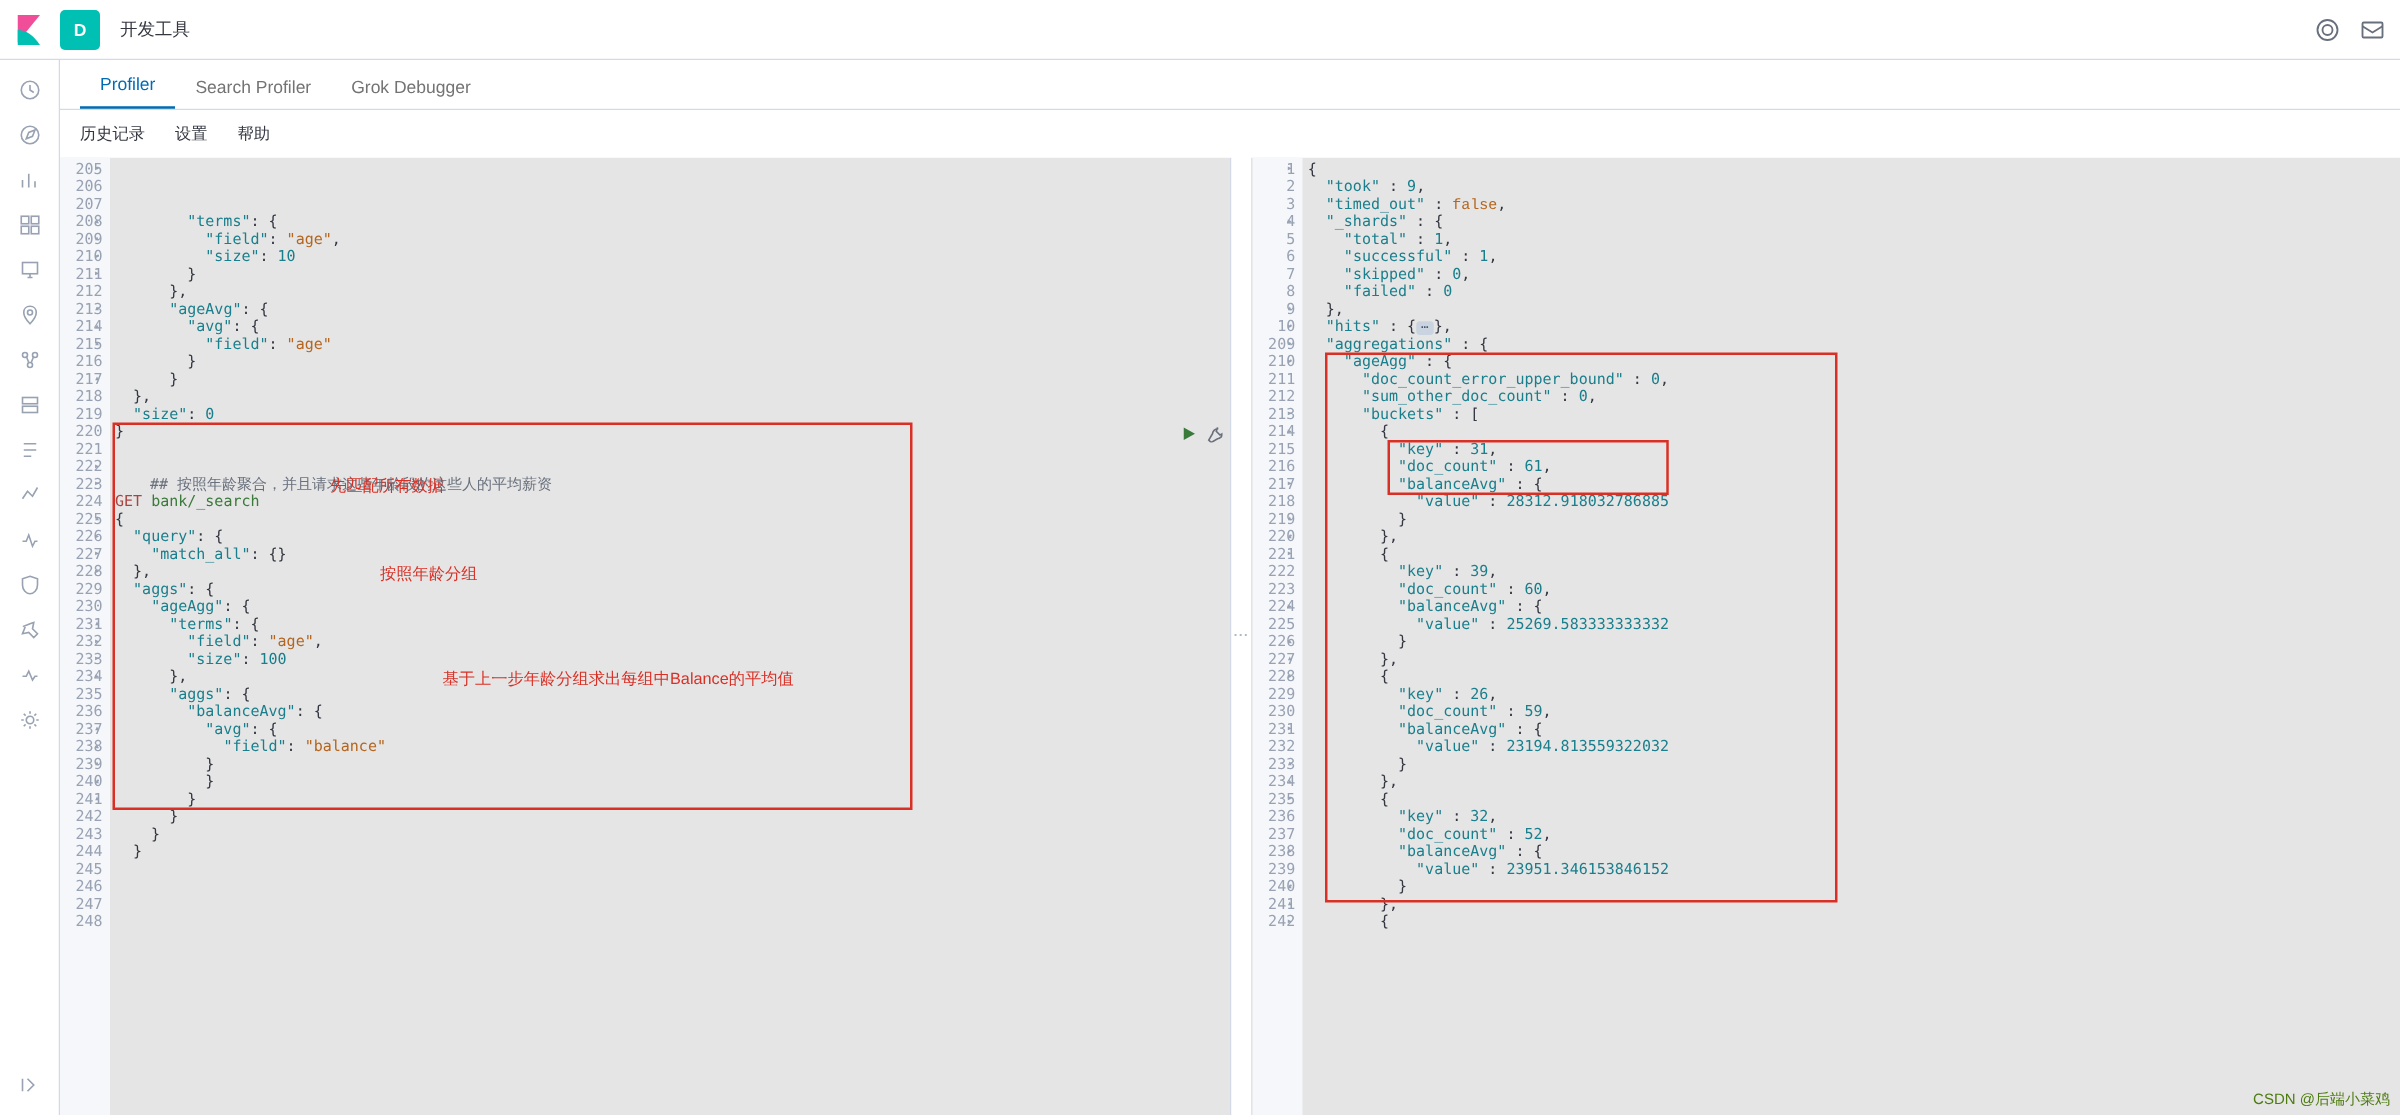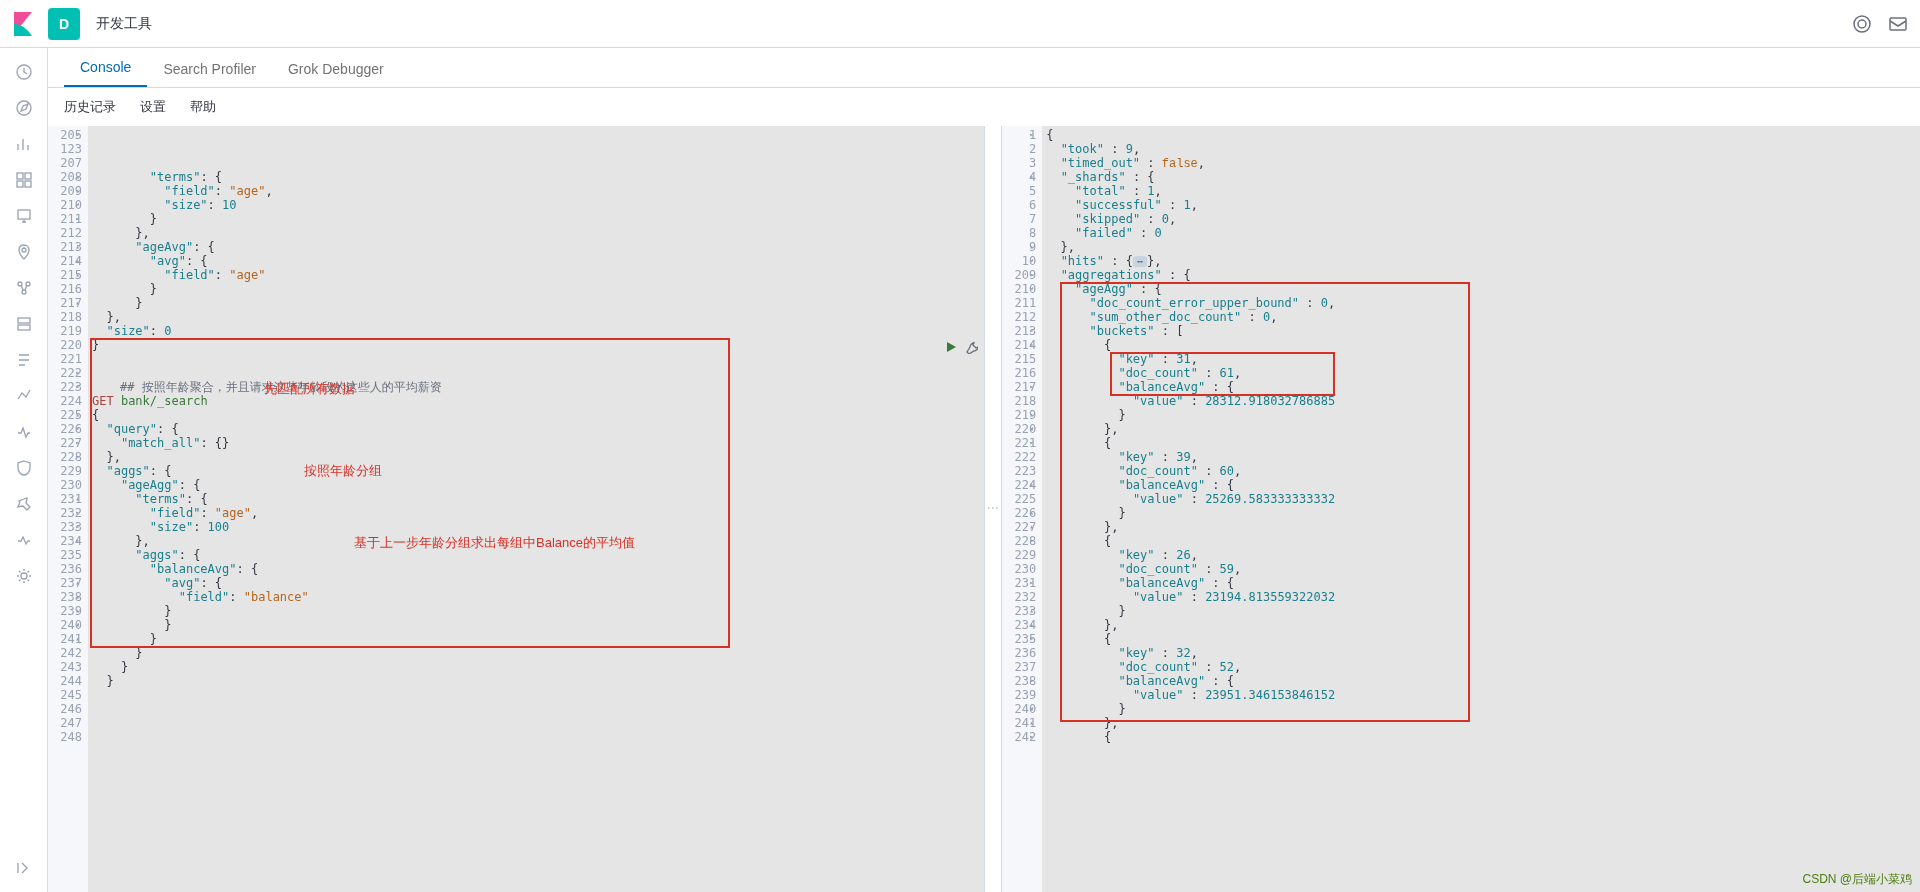--- a/index.html
+++ b/index.html
@@ -171,39 +171,39 @@
       <div class="sidenav-item sidenav-bottom">
           <svg width="18" height="18" viewBox="0 0 18 18" fill="none" stroke="#98a2b3" stroke-width="1.3">
             <path d="M7 4l5 5-5 5M3 4v10"></path>
           </svg>
         </div>
     </div>
 
     <div class="content">
 
       <div class="tabs">
-        <div class="tab active">Console</div>
+        <div class="tab active">Profiler</div>
         <div class="tab">Search Profiler</div>
         <div class="tab">Grok Debugger</div>
       </div>
 
       <div class="subnav">
         <span class="subnav-item">历史记录</span>
         <span class="subnav-item">设置</span>
         <span class="subnav-item">帮助</span>
       </div>
 
       <div class="panels">
 
         <div class="panel" style="flex:1.02">
           <div class="req-highlight" style="top:212px; height:308px;"></div>
           <div class="cursor-line-hl" style="top:436px;"></div>
           <div class="gutter" id="req-gutter">
               <div class="gutter-line">205<span class="fold">▸</span></div>
-              <div class="gutter-line">123</div>
+              <div class="gutter-line">206</div>
               <div class="gutter-line">207</div>
               <div class="gutter-line">208<span class="fold">▴</span></div>
               <div class="gutter-line">209<span class="fold">▴</span></div>
               <div class="gutter-line">210<span class="fold">▸</span></div>
               <div class="gutter-line">211<span class="fold">▸</span></div>
               <div class="gutter-line">212</div>
               <div class="gutter-line">213<span class="fold">▴</span></div>
               <div class="gutter-line">214<span class="fold">▴</span></div>
               <div class="gutter-line">215<span class="fold">▴</span></div>
               <div class="gutter-line">216</div>
@@ -245,21 +245,21 @@
               <span><svg width="14" height="14" viewBox="0 0 14 14" fill="#3a7a3a">
                     <path d="M3 2v10l9-5z"></path>
                   </svg></span>
               <span><svg width="14" height="14" viewBox="0 0 14 14" fill="none" stroke="#69707d" stroke-width="1.3">
                     <path d="M10 2l-1 3 3 3 2-1c0 2-2 4-4 4l-5 3-2-2 3-5c0-2 2-4 4-4z"></path>
                   </svg></span>
             </div>
           <div class="code-line">        <span class="tok-key">"terms"</span>: {</div><div class="code-line">          <span class="tok-key">"field"</span>: <span class="tok-str">"age"</span>,</div><div class="code-line">          <span class="tok-key">"size"</span>: <span class="tok-num">10</span></div><div class="code-line">        }</div><div class="code-line">      },</div><div class="code-line">      <span class="tok-key">"ageAvg"</span>: {</div><div class="code-line">        <span class="tok-key">"avg"</span>: {</div><div class="code-line">          <span class="tok-key">"field"</span>: <span class="tok-str">"age"</span></div><div class="code-line">        }</div><div class="code-line">      }</div><div class="code-line">  },</div><div class="code-line">  <span class="tok-key">"size"</span>: <span class="tok-num">0</span></div><div class="code-line">}</div><div class="code-line"></div><div class="code-line"></div><div class="code-line"><span class="tok-comment">## 按照年龄聚合，并且请求这些年龄段的这些人的平均薪资</span></div><div class="code-line"><span class="tok-method">GET</span> <span class="tok-path">bank/_search</span></div><div class="code-line">{</div><div class="code-line">  <span class="tok-key">"query"</span>: {</div><div class="code-line">    <span class="tok-key">"match_all"</span>: {}</div><div class="code-line">  },</div><div class="code-line">  <span class="tok-key">"aggs"</span>: {</div><div class="code-line">    <span class="tok-key">"ageAgg"</span>: {</div><div class="code-line">      <span class="tok-key">"terms"</span>: {</div><div class="code-line">        <span class="tok-key">"field"</span>: <span class="tok-str">"age"</span>,</div><div class="code-line">        <span class="tok-key">"size"</span>: <span class="tok-num">100</span></div><div class="code-line">      },</div><div class="code-line">      <span class="tok-key">"aggs"</span>: {</div><div class="code-line">        <span class="tok-key">"balanceAvg"</span>: {</div><div class="code-line">          <span class="tok-key">"avg"</span>: {</div><div class="code-line">            <span class="tok-key">"field"</span>: <span class="tok-str">"balance"</span></div><div class="code-line">          }</div><div class="code-line">          }</div><div class="code-line">        }</div><div class="code-line">      }</div><div class="code-line">    }</div><div class="code-line">  }</div><div class="code-line"></div><div class="code-line"></div><div class="code-line"></div><div class="code-line"></div><div class="code-line"></div><div class="code-line"></div><div class="code-line"></div></div>
           <div class="redbox" style="left:42px; top:212px; width:640px; height:310px;"></div>
           <div class="annot" style="left:216px; top:254px;">先匹配所有数据</div>
-          <div class="annot" style="left:256px; top:324px;margin-top:12px;">按照年龄分组</div>
+          <div class="annot" style="left:256px; top:324px;">按照年龄分组</div>
           <div class="annot" style="left:306px; top:408px;">基于上一步年龄分组求出每组中Balance的平均值</div>
         </div>
 
         <div class="divider">
             <span class="divider-dots">⋮</span>
           </div>
 
         <div class="panel" style="flex:1">
           <div class="resp-top-hl"></div>
           <div class="gutter" id="resp-gutter">

